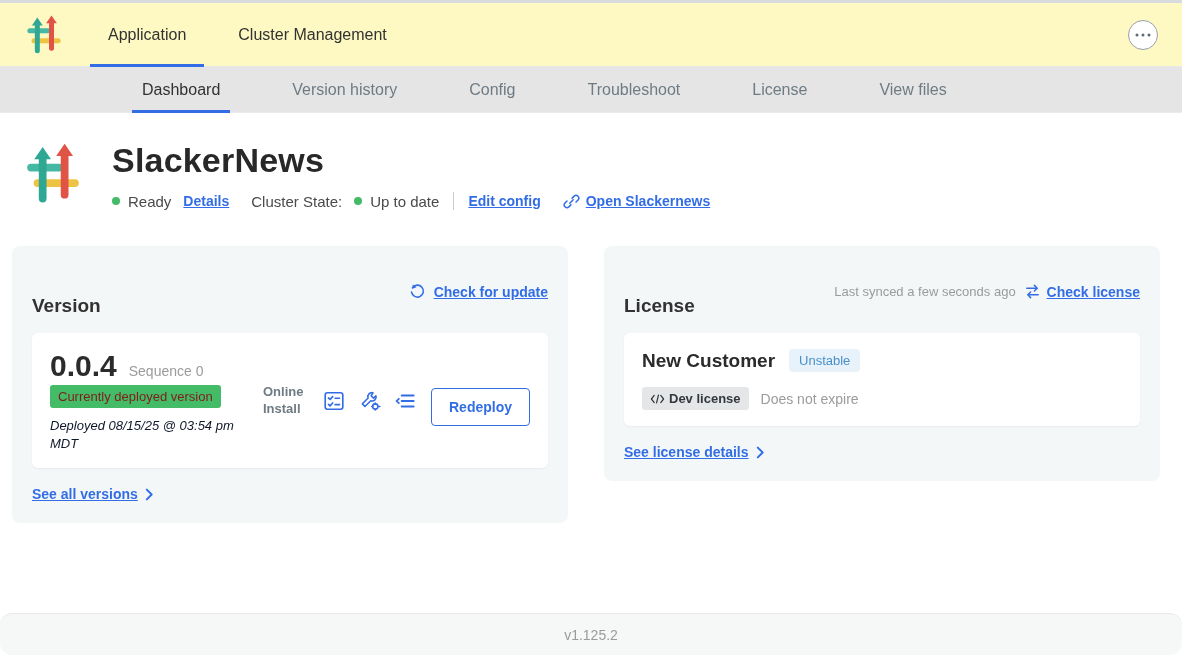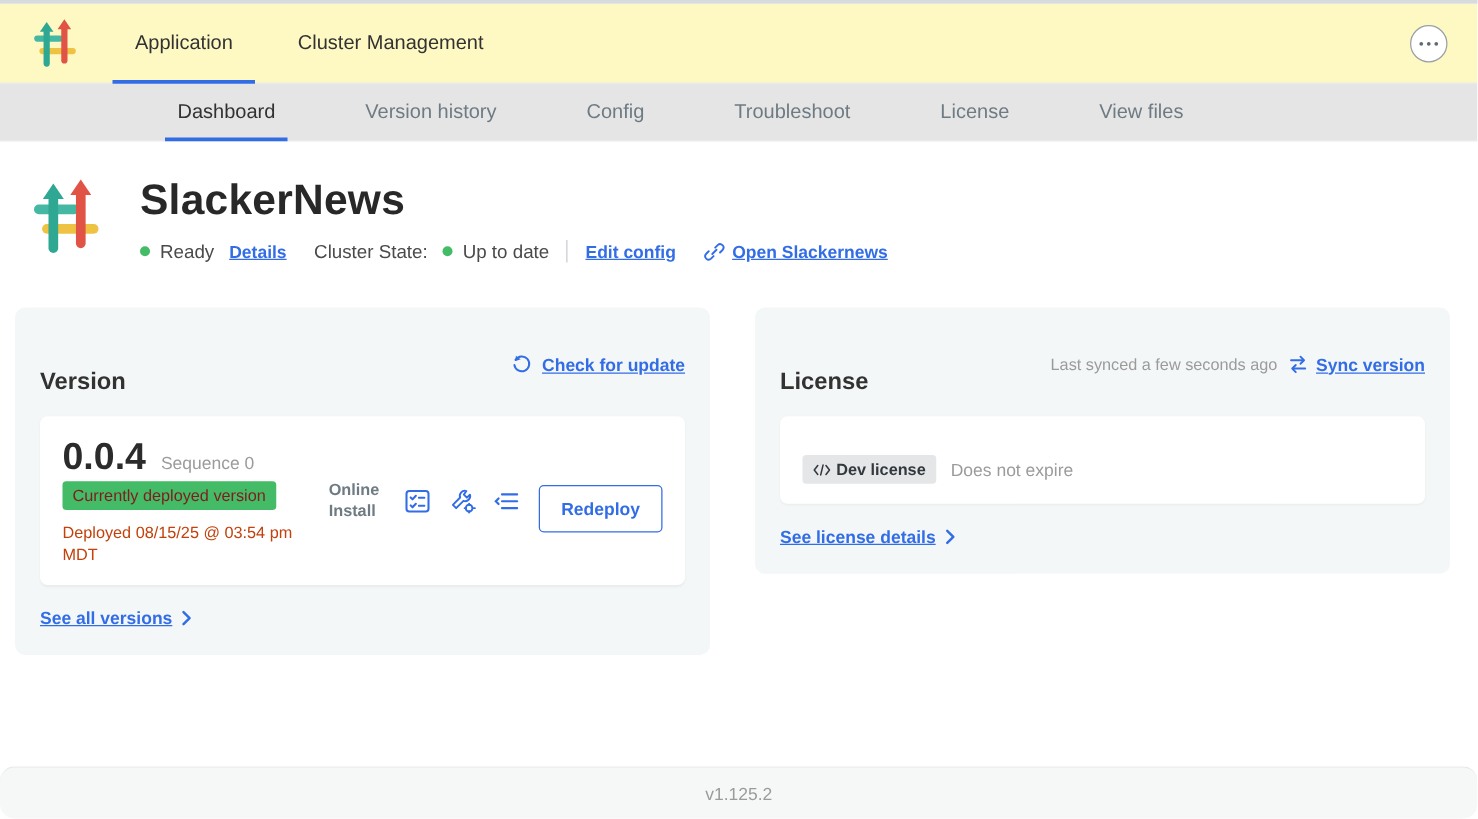--- a/index.html
+++ b/index.html
@@ -57,21 +57,21 @@
   .muted { color:#9b9b9b; font-size:13px; font-weight:400; }
   .inner { background:#fff; border-radius:6px; padding:16px 18px; box-shadow:0 1px 2px rgba(0,0,0,.05); }
 
   
   .version-inner { display:flex; align-items:center; justify-content:space-between; }
   .version-row { display:flex; align-items:baseline; gap:12px; }
   .version-num { font-size:30px; font-weight:700; color:#2b2b2b; }
   .seq { font-size:14px; color:#9b9b9b; }
   .deploy-badge { display:inline-block; background:#44bb66; color:#7f1d1d; font-size:13px;
     padding:4px 8px; border-radius:3px; margin:2px 0 9px;text-align:center; }
-  .deployed-at { font-size:13px; color:#c2410c; max-width:228px; line-height:1.35; }
+  .deployed-at { font-size:13px; color:#0f172a; max-width:228px; line-height:1.35;font-style:italic; }
   .version-controls { display:flex; align-items:center; gap:14px; }
   .install-type { font-size:13px; font-weight:700; color:#6e7b83; width:46px; line-height:1.3; }
   .icon-btn { color:#326DE6; width:22px; height:22px; cursor:pointer; display:inline-flex; }
   .icon-sm { width:17px; height:17px; display:inline-flex; color:#326DE6; }
   .redeploy { background:#fff; border:1px solid #326DE6; color:#326DE6; font-weight:700;
     font-size:14px; padding:10px 17px; border-radius:4px; cursor:pointer;
     font-family:"Liberation Sans","DejaVu Sans",sans-serif;margin-top:12px; }
   .card-footer-link { margin-top:18px; display:inline-flex; align-items:center; gap:7px; }
   .chev { width:9px; height:13px; display:inline-flex; color:#326DE6; }
 
@@ -268,26 +268,30 @@
             <span class="icon-sm">
               <svg viewBox="0 0 18 18" width="17" height="17">
                 <g stroke="currentColor" fill="none" stroke-width="1.6" stroke-linecap="round" stroke-linejoin="round">
                   <path d="M3 5.5 h10"></path>
                   <path d="M11 2.5 l3 3 -3 3"></path>
                   <path d="M15 12.5 H5"></path>
                   <path d="M7 9.5 l-3 3 3 3"></path>
                 </g>
               </svg>
             </span>
-            <span>Sync version</span>
+            <span>Check license</span>
           </a>
         </span>
       </div>
 
       <div class="inner">
+        <div class="customer-row">
+          <span class="customer-name">New Customer</span>
+          <span class="channel-badge">Unstable</span>
+        </div>
         <div class="license-meta">
           <span class="dev-badge">
             <span class="code-ic">
               <svg viewBox="0 0 16 10" width="15" height="10">
                 <g stroke="currentColor" fill="none" stroke-width="1.3" stroke-linecap="round" stroke-linejoin="round">
                   <path d="M4.5 1.2 L1.5 5 l3 3.8"></path>
                   <path d="M11.5 1.2 L14.5 5 l-3 3.8"></path>
                   <path d="M9 0.8 L7 9.2"></path>
                 </g>
               </svg>

